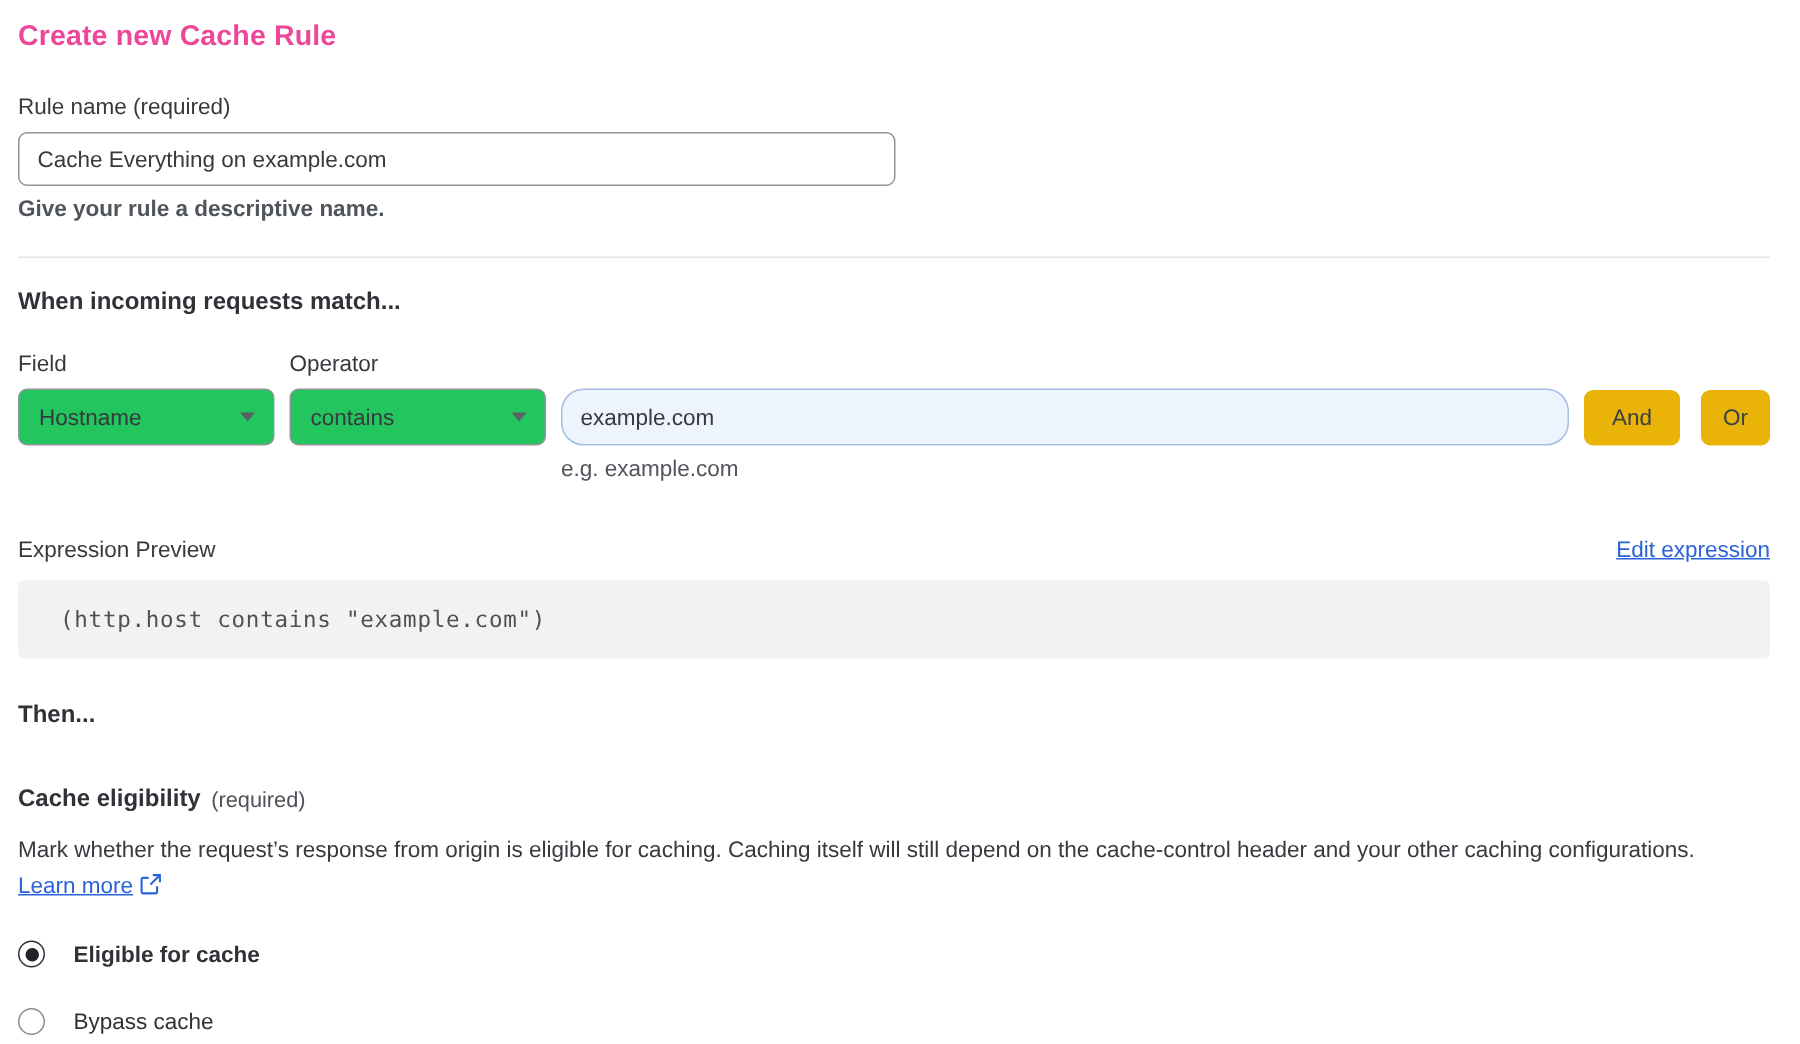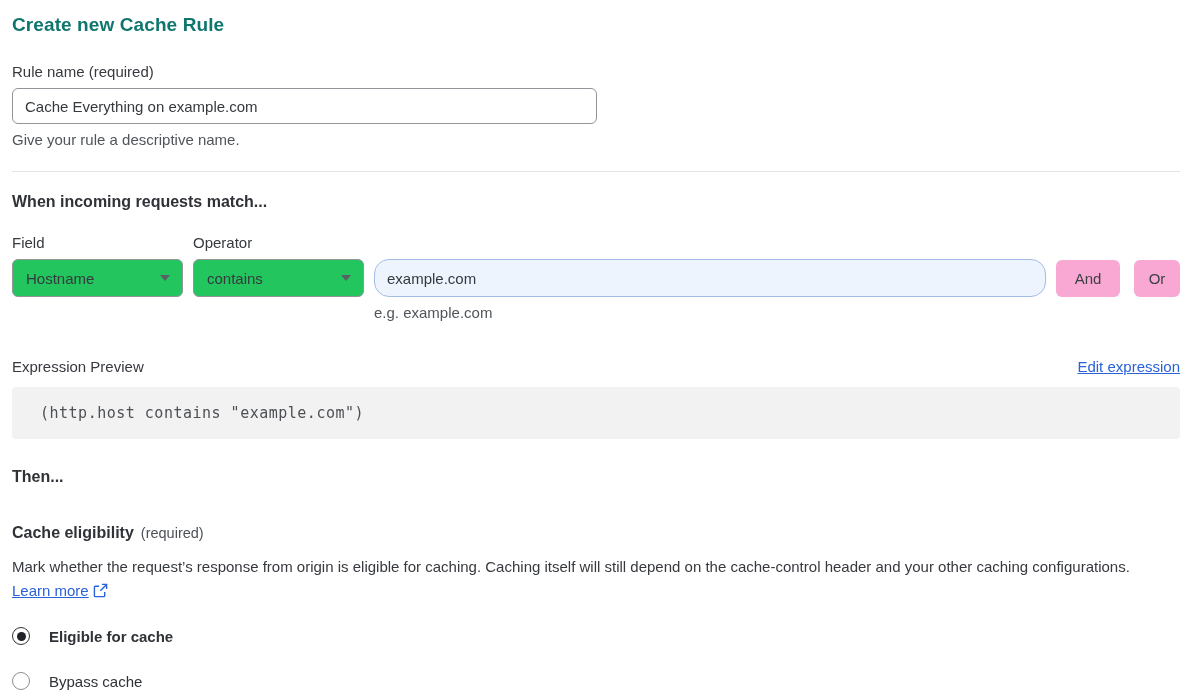--- a/index.html
+++ b/index.html
@@ -9,21 +9,21 @@
     height: 696px;
     font-family: "Liberation Sans", sans-serif;
     color: #36393e;
     overflow: hidden;
   }
   .container { padding: 14px 20px 0 12px; }
 
   .page-title {
     font-size: 19px;
     font-weight: 700;
-    color: #0f766e;
+    color: #ec4899;
     letter-spacing: .1px;
   }
 
   .field-label {
     font-size: 15px;
     color: #36393e;
     margin-top: 27px;
   }
   .text-input {
     display: block;
@@ -36,20 +36,21 @@
     font-size: 15px;
     font-family: "Liberation Sans", sans-serif;
     color: #36393e;
     background: #ffffff;
     outline: none;
   }
   .helper-text {
     margin-top: 7px;
     font-size: 15px;
     color: #50555b;
+    font-weight: bold;
   }
 
   .divider {
     margin-top: 23px;
     border: none;
     border-top: 1px solid #e3e4e6;
     width: 1168px;
   }
 
   .section-heading {
@@ -95,21 +96,21 @@
     font-size: 15px;
     font-family: "Liberation Sans", sans-serif;
     color: #36393e;
     outline: none;
     margin-right: 10px;
   }
   .gray-btn {
     height: 37px;
     border: none;
     border-radius: 6px;
-    background: #f9a8d4;
+    background: #eab308;
     color: #3d4045;
     font-size: 15px;
     font-family: "Liberation Sans", sans-serif;
     cursor: pointer;
   }
   .btn-and { width: 64px; margin-right: 14px; }
   .btn-or  { width: 46px; }
 
   .value-helper { margin-top: 7px; margin-left: 362px; font-size: 15px; color: #50555b; }
 
@@ -134,21 +135,21 @@
     border-radius: 4px;
     padding: 17px 16px 17px 28px;
     font-family: "DejaVu Sans Mono", monospace;
     font-size: 15px;
     color: #4d5054;
     letter-spacing: .5px;
   }
 
   .then-heading { margin-top: 29px; }
 
-  .eligibility-title-row { margin-top: 38px; display: flex; align-items: center; }
+  .eligibility-title-row { margin-top: 38px; display: flex; align-items: flex-end; }
   .eligibility-title { font-size: 16px; font-weight: 700; color: #2f3237; }
   .eligibility-required { font-size: 14.5px; color: #4e5258; margin-left: 7px; }
 
   .eligibility-desc {
     margin-top: 13px;
     font-size: 15px;
     line-height: 24px;
     color: #36393e;
     max-width: 1150px;
   }

